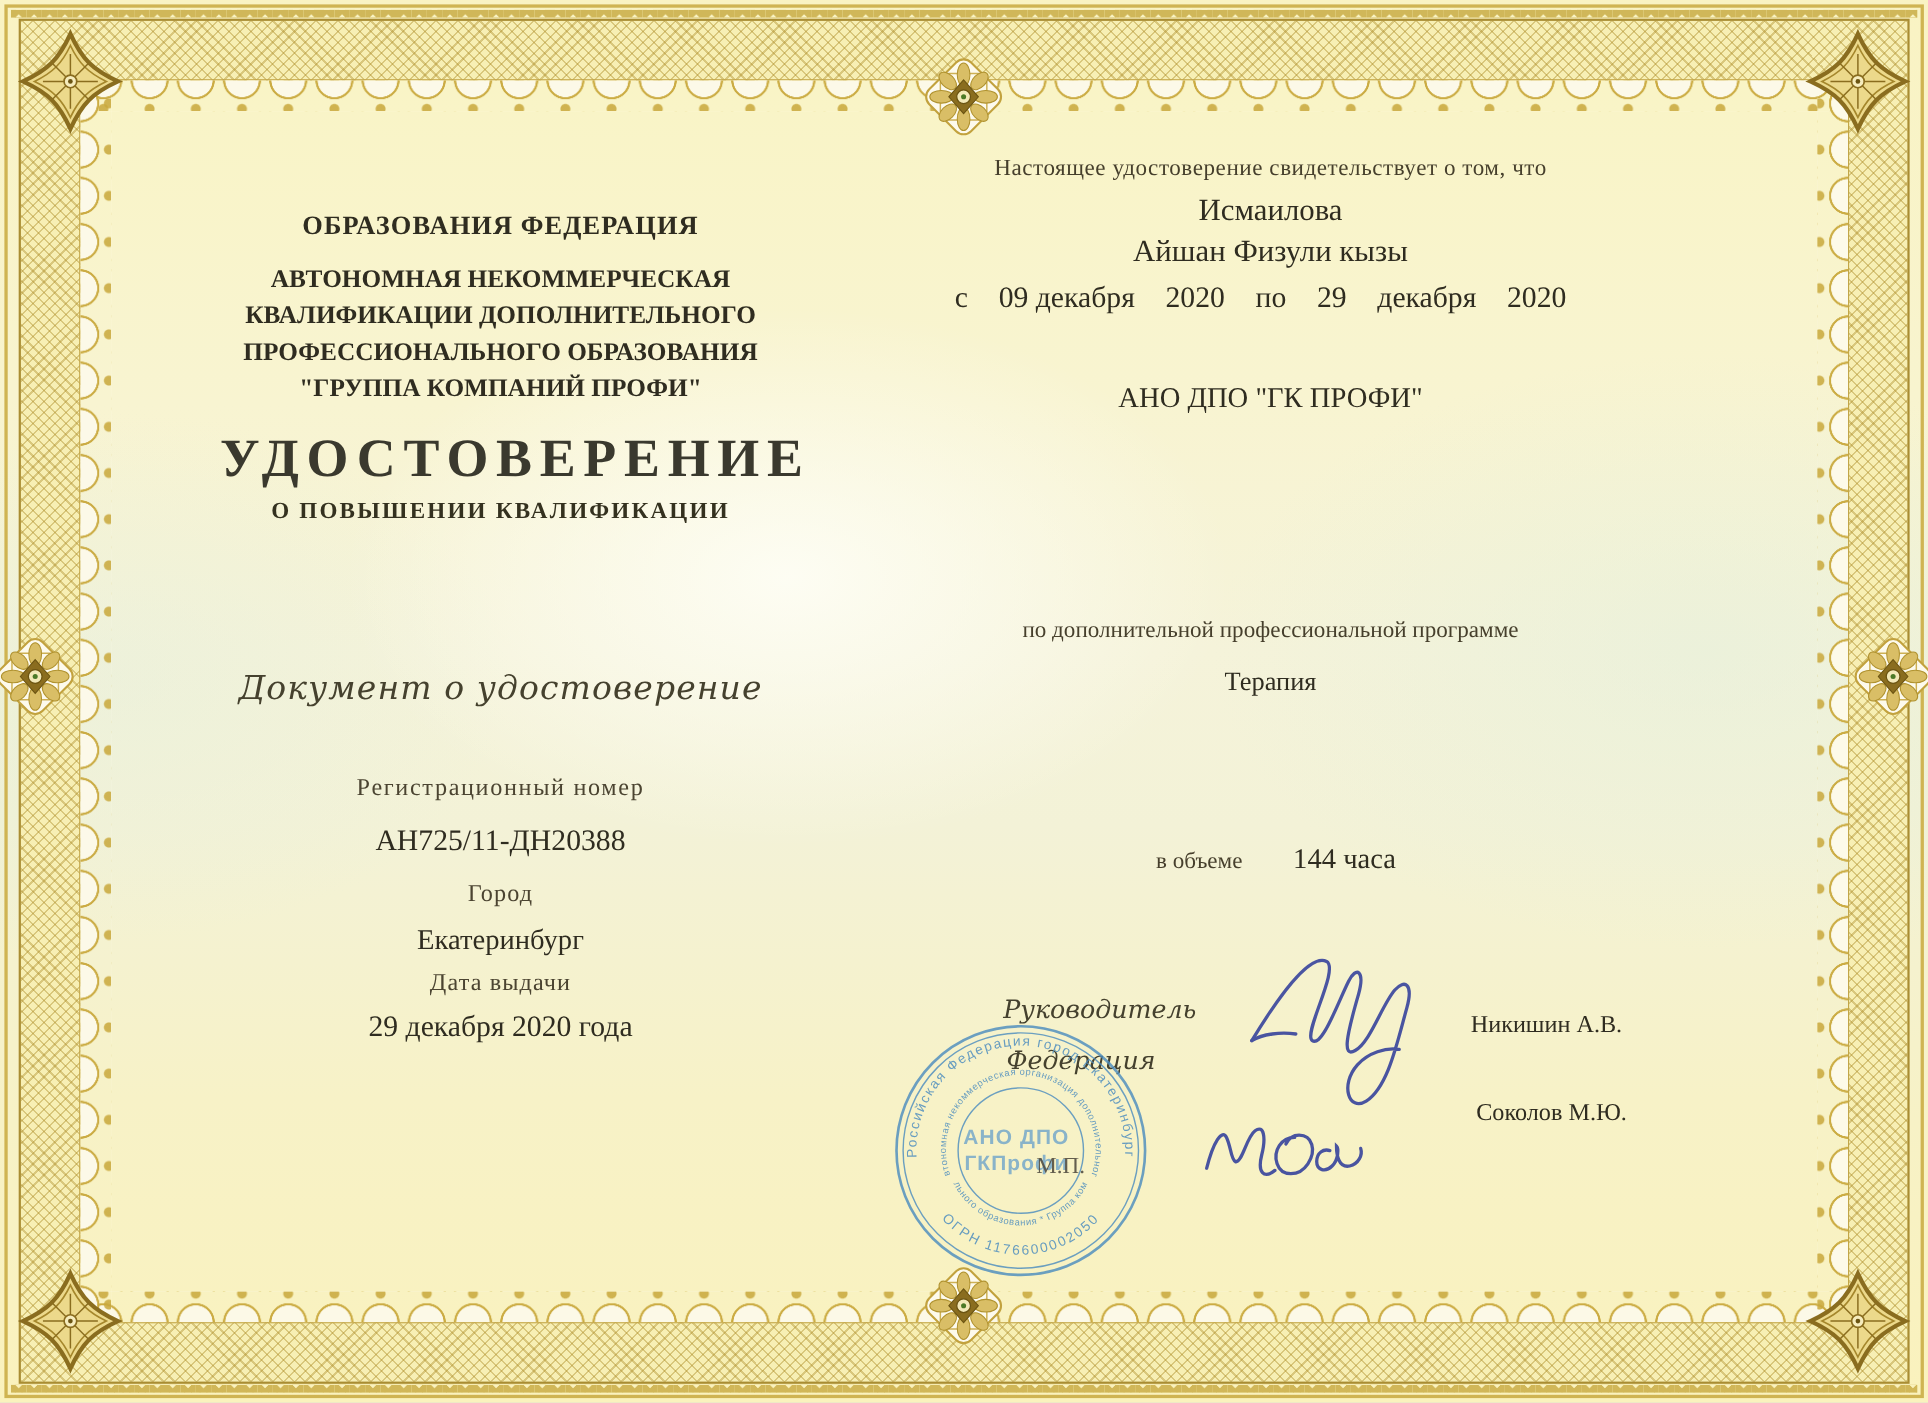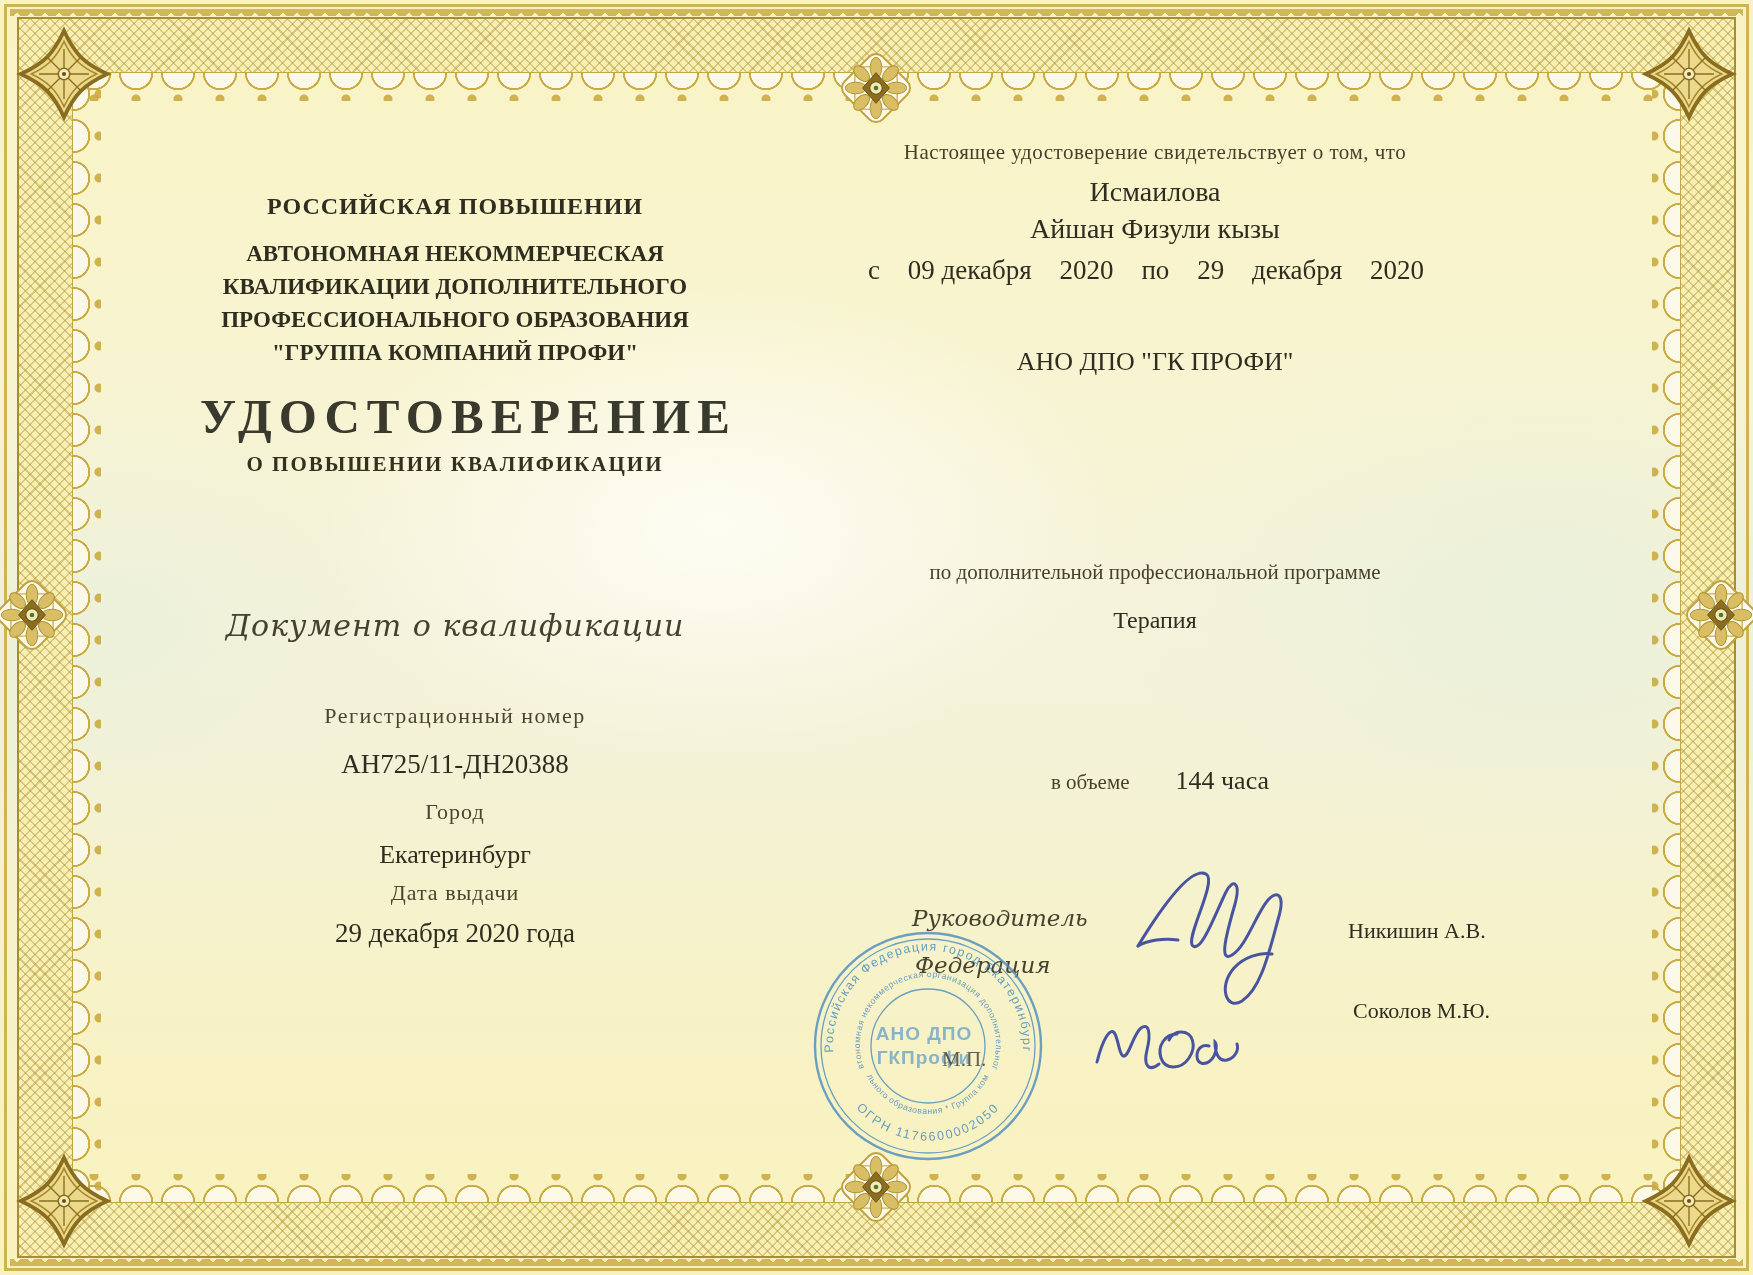--- a/index.html
+++ b/index.html
@@ -75,21 +75,21 @@
   .completed{top:297px; font-size:21px; color:#463f2c;}
   .institution{top:347px; font-size:26px; color:#2f2c20;}
   .program-label{top:560px; font-size:21px; color:#463f2c;}
   .program{top:607px; font-size:24px; color:#2f2c20;}
   .volume-row{top:766px; left:950px; width:420px; display:flex; align-items:baseline; justify-content:center; gap:46px;}
   .volume-label{font-size:21px; color:#463f2c;}
   .volume-value{font-size:26px; color:#2f2c20;}
   .sig-label{font-family:"DejaVu Serif", serif; font-style:italic; font-size:23px; color:#45412e;}
   .head-label{left:912px; top:905px;}
   .secretary-label{left:915px; top:952px;}
-  .sig-name{font-size:22px; color:#2f2c20;margin-left:11px;}
+  .sig-name{font-size:22px; color:#2f2c20;}
   .head-name{left:1337px; top:918px;}
   .secretary-name{left:1342px; top:998px;}
   .sig-svg{position:absolute; pointer-events:none;}
   .stamp{position:absolute; left:802px; top:920px; width:252px; height:252px; pointer-events:none; opacity:.92;}
   .hidden-defs{position:absolute; width:0; height:0; overflow:hidden;}
 </style>
 </head>
 <body>
 
 <div class="page">
@@ -155,30 +155,30 @@
   <svg class="medallion med-bottom" viewBox="0 0 100 100">
       <use href="#medallion-orn"></use>
     </svg>
   <svg class="medallion med-left" viewBox="0 0 100 100">
       <use href="#medallion-orn"></use>
     </svg>
   <svg class="medallion med-right" viewBox="0 0 100 100">
       <use href="#medallion-orn"></use>
     </svg>
 
-  <div class="abs tc col-left country">РОССИЙСКАЯ ПОВЫШЕНИИ</div>
+  <div class="abs tc col-left country">ОБРАЗОВАНИЯ ФЕДЕРАЦИЯ</div>
   <div class="abs tc col-left org">
     <div>АВТОНОМНАЯ НЕКОММЕРЧЕСКАЯ</div>
     <div>КВАЛИФИКАЦИИ ДОПОЛНИТЕЛЬНОГО</div>
     <div>ПРОФЕССИОНАЛЬНОГО ОБРАЗОВАНИЯ</div>
     <div>"ГРУППА КОМПАНИЙ ПРОФИ"</div>
   </div>
   <div class="abs tc col-left doc-title">УДОСТОВЕРЕНИЕ</div>
   <div class="abs tc col-left doc-subtitle">О ПОВЫШЕНИИ КВАЛИФИКАЦИИ</div>
-  <div class="abs tc col-left doc-kind">Документ о квалификации</div>
+  <div class="abs tc col-left doc-kind">Документ о удостоверение</div>
   <div class="abs tc col-left reg-label">Регистрационный номер</div>
   <div class="abs tc col-left reg-number">АН725/11-ДН20388</div>
   <div class="abs tc col-left city-label">Город</div>
   <div class="abs tc col-left date-label">Дата выдачи</div>
   <div class="abs tc col-left city">Екатеринбург</div>
   <div class="abs tc col-left issue-date">29 декабря 2020 года</div>
 
   <div class="abs tc col-right statement">Настоящее удостоверение свидетельствует о том, что</div>
   <div class="abs tc col-right holder1">Исмаилова</div>
   <div class="abs tc col-right holder2">Айшан Физули кызы</div>

